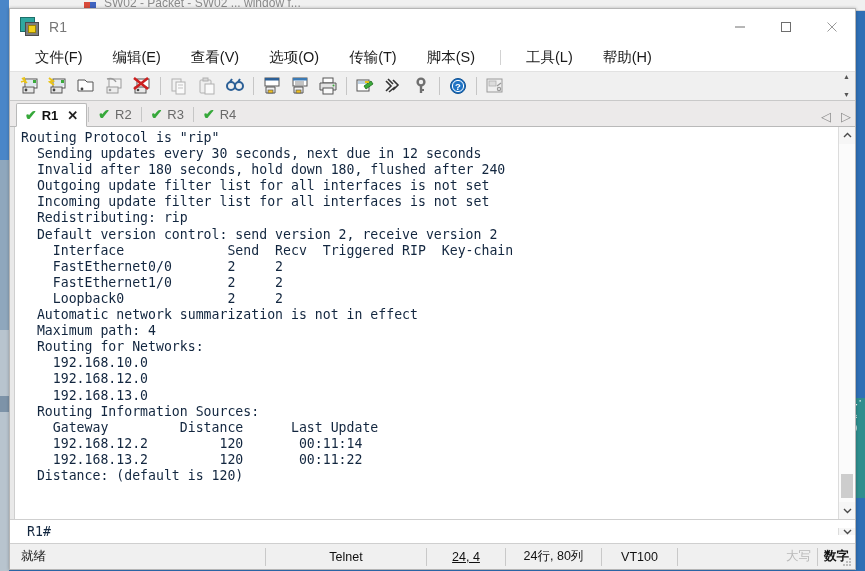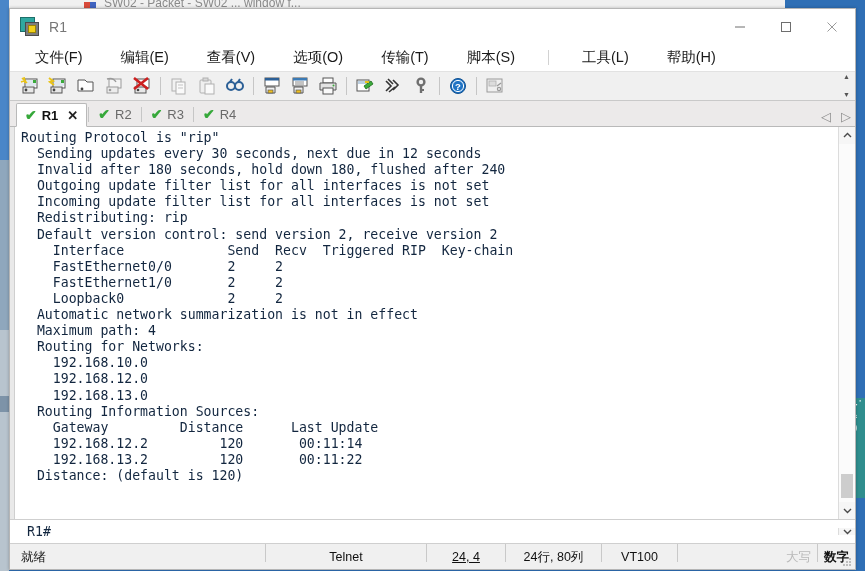--- a/index.html
+++ b/index.html
@@ -9,21 +9,21 @@
     background:#2f6fb5;
   }
   #root{ position:relative; width:865px; height:571px; }
 
   
   .bg-strip-left{
     position:absolute; left:0; top:0; width:9px; height:571px;
     background:linear-gradient(to bottom,#4a86c8 0%,#4a86c8 160px,#8fa7bd 160px,#8fa7bd 330px,#b8c4ce 330px,#b8c4ce 571px);
   }
   .bg-window-top{
-    position:absolute; left:9px; top:0; width:776px; height:11px;
+    position:absolute; left:9px; top:0; width:856px; height:11px;
     background:#f0f0f0; border-bottom:1px solid #d0d0d0; overflow:hidden;
   }
   .bg-window-top .bgtitle{
     position:absolute; left:95px; top:-4px; font-size:12px; color:#8a8a8a;
     white-space:nowrap;
   }
   .bg-window-top .bgicon{
     position:absolute; left:75px; top:2px; width:12px; height:8px;
     background:linear-gradient(to right,#d84a3a 50%, #3f63c0 50%);
   }
@@ -63,21 +63,21 @@
   .winbtns{ position:absolute; right:0; top:0; height:36px; display:flex; }
   .winbtn{
     width:46px; height:36px; display:flex; align-items:center; justify-content:center;
     color:#6e6e6e;
   }
   .winbtn svg{display:block;}
 
   
   .menubar{
     flex:0 0 26px; height:26px; background:#ffffff; display:flex;
-    align-items:center; padding-left:14px; gap:16px;
+    align-items:center; padding-left:14px; gap:8px;
     border-bottom:1px solid #ffffff;
   }
   .menu-item{
     font-size:14.5px; color:#1a1a1a; padding:3px 11px; white-space:nowrap;
     font-family:"Liberation Sans","DejaVu Sans",sans-serif;
   }
   .menu-sep{ width:1px; height:15px; background:#d2d2d2; margin:0 6px; }
 
   
   .toolbar{
@@ -151,21 +151,21 @@
     position:absolute; left:2px; right:2px; bottom:4px; height:24px; background:#cdcdcd;
   }
   .hsb-prompt{
     flex:0 0 17px; width:17px; background:#f6f6f6; border-left:1px solid #dcdcdc;
     display:flex; align-items:center; justify-content:center; color:#5a5a5a; font-size:10px;
   }
 
   
   .statusbar{
     flex:0 0 26px; height:20px; background:#f0f0f0; border-top:1px solid #cfcfcf;
-    display:flex; align-items:flex-start; font-size:12.5px; color:#111; position:relative;
+    display:flex; align-items:center; font-size:12.5px; color:#111; position:relative;
   }
   .sb-cell{ height:26px; display:flex; align-items:center; padding:0 10px; }
   .sb-div{ width:1px; height:18px; background:#c9c9c9; }
   .sb-ready{ width:255px; padding-left:11px; }
   .sb-proto{ width:160px; justify-content:center; }
   .sb-pos{ width:78px; justify-content:center;text-decoration:underline; }
   .sb-size{ width:95px; justify-content:center; }
   .sb-emu{ width:75px; justify-content:center; }
   .sb-flex{ flex:1 1 auto; }
   .sb-caps{ color:#b9b9b9; padding:0 6px; }

